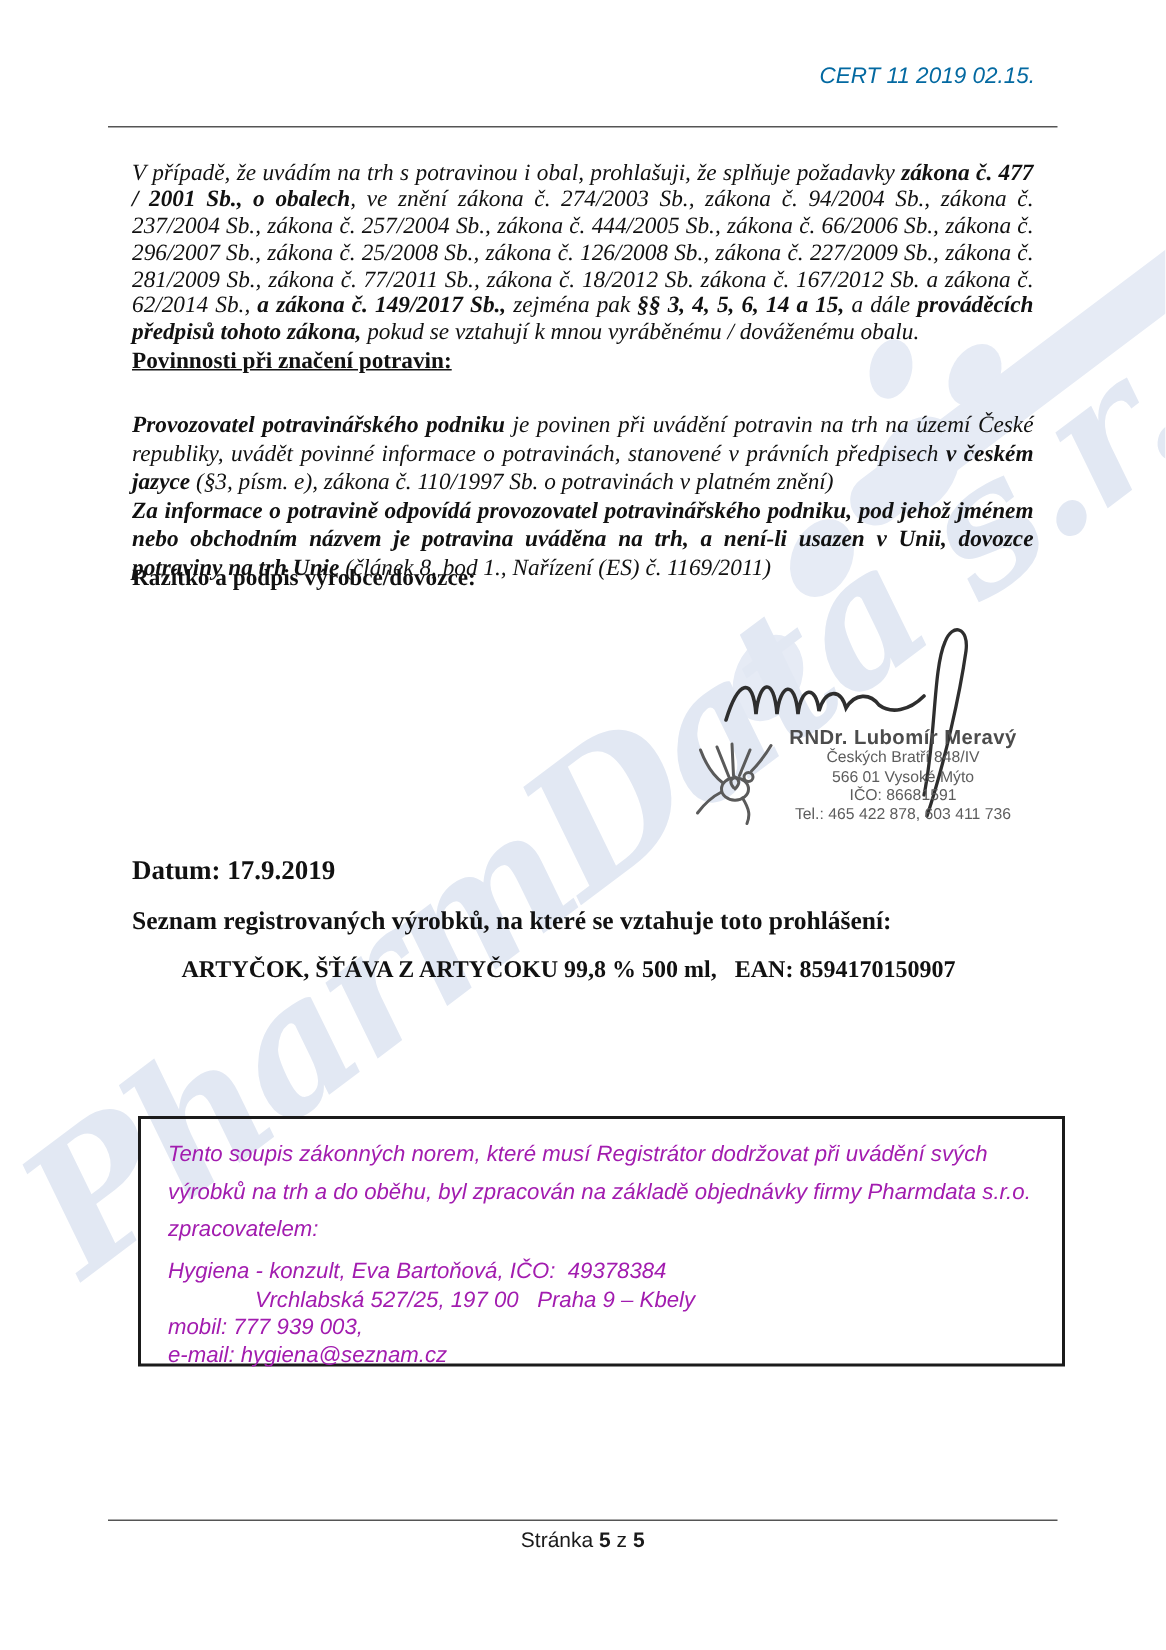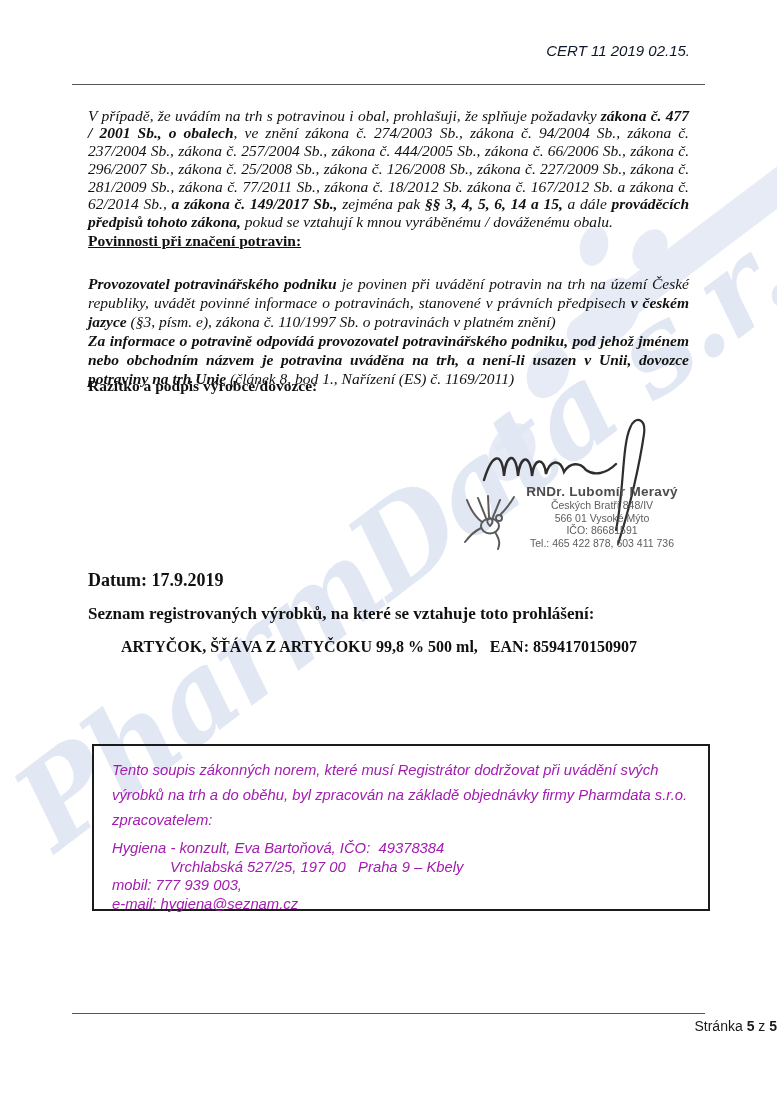--- a/index.html
+++ b/index.html
@@ -26,21 +26,21 @@
     color:#e2e8f3;
     white-space:nowrap;
   }
   .watermark-shapes{position:absolute;left:0;top:0;}
 
   .content{position:absolute;inset:0;z-index:1;}
 
   .header-code{
     position:absolute;top:42px;right:87px;
     font-family:"Liberation Sans","DejaVu Sans",sans-serif;
-    font-style:italic;font-size:15px;color:#0f172a;
+    font-style:italic;font-size:15px;color:#0369a1;
   }
   .rule{
     position:absolute;left:72px;right:72px;height:0;
     border-top:1.6px solid #555;
   }
   .rule-top{top:84px;}
   .rule-bottom{top:1013px;}
 
   .para{
     position:absolute;left:88px;right:88px;
@@ -86,21 +86,21 @@
     padding:12px 18px 0 18px;
     font-family:"Liberation Sans","DejaVu Sans",sans-serif;
     font-style:italic;font-size:14.8px;
   }
   .box-intro{line-height:25px;margin:0 0 6px 0;}
   .box-line{line-height:18.5px;white-space:pre-wrap;}
   .box-line-indent{margin-left:58px;}
 
   .footer-text{
     position:absolute;left:0;right:0;top:1018px;
-    text-align:right;
+    text-align:center;
     font-family:"Liberation Sans","DejaVu Sans",sans-serif;
     font-size:14px;color:#1a1a1a;
   }
 </style>
 </head>
 <body>
 
 <div class="page">
 
   <div class="watermark-layer">

